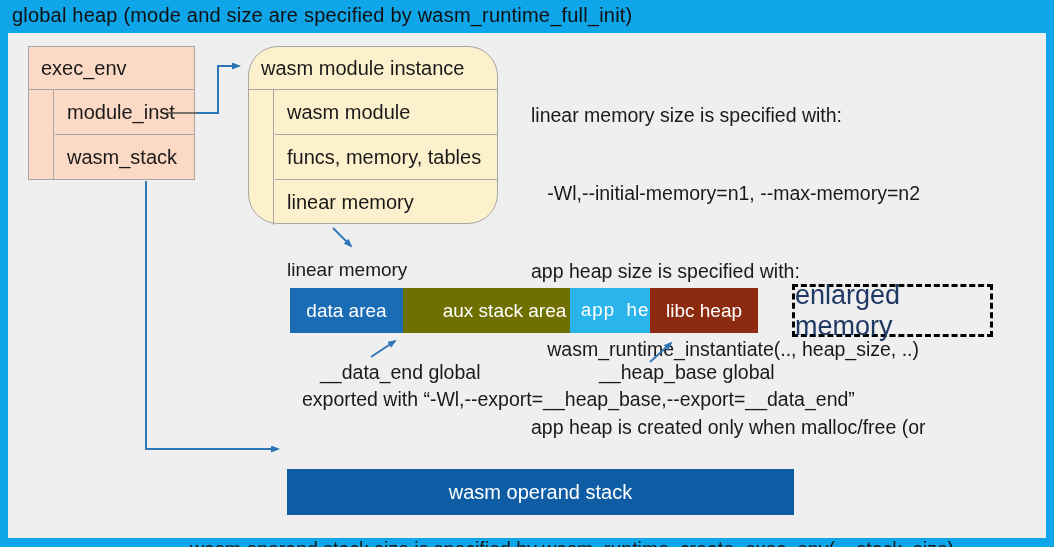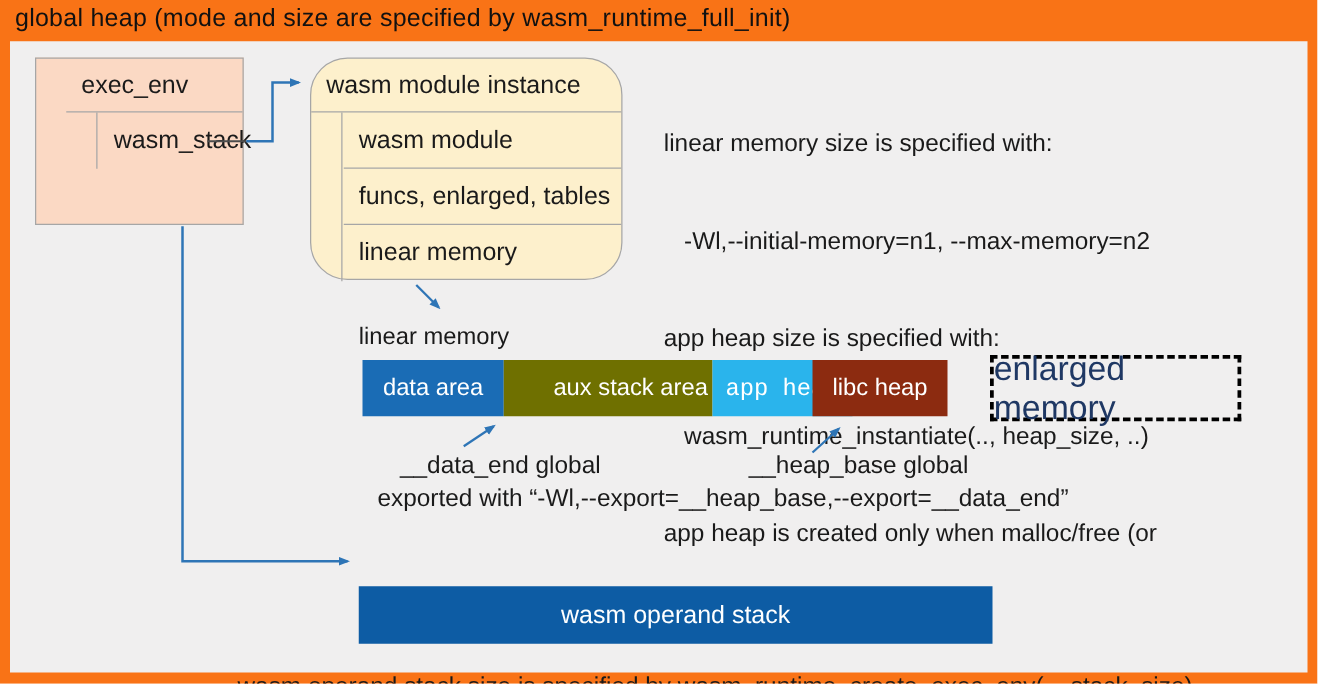--- a/index.html
+++ b/index.html
@@ -1,30 +1,30 @@
 <!DOCTYPE html>
 <html><head>
 <meta charset="utf-8">
 <style>
   * { margin:0; padding:0; box-sizing:border-box; }
   html,body { background:#ffffff; }
   body { font-family:"Liberation Sans", sans-serif; color:#1a1a1a; }
-  .stage { position:relative; width:1054px; height:547px; background:#f97316; overflow:hidden; }
+  .stage { position:relative; width:1054px; height:547px; background:#0ea5e9; overflow:hidden; }
   .title { position:absolute; left:12px; top:4px; font-size:20px; letter-spacing:.2px; color:#111; white-space:pre; }
   .canvas { position:absolute; left:8px; top:33px; width:1038px; height:505px; background:#f0efef; }
 
   
   .sbox { position:absolute; border:1px solid #a6a6a6; font-size:20px; }
   .sbox .hdr { height:43px; line-height:42px; padding-left:12px; border-bottom:1px solid #a6a6a6; white-space:nowrap; }
   .sbox .bd { position:relative; }
   .sbox .strip { position:absolute; left:0; top:0; bottom:0; width:25px; border-right:1px solid #a6a6a6; }
   .sbox .rows { margin-left:26px; }
   .sbox .row { height:45px; line-height:44px; padding-left:12px; border-bottom:1px solid #a6a6a6; white-space:nowrap; }
   .sbox .row:last-child { border-bottom:none; }
-  .exec { left:28px; top:46px; width:167px; height:134px; background:#fbd9c4;padding-left:24px; }
+  .exec { left:28px; top:46px; width:167px; height:134px; background:#fbd9c4; }
   .inst { left:248px; top:46px; width:250px; height:178px; background:#fdf0cc;border-radius:30px; }
 
   
   .notes { position:absolute; left:531px; top:50px; font-size:19.5px; line-height:26px; white-space:pre; }
 
   
   .lm-label { position:absolute; left:287px; top:259px; font-size:19px; }
   .seg { position:absolute; top:288px; height:45px; display:flex; align-items:center; justify-content:center; color:#fff; font-size:19px; white-space:nowrap; }
   .seg0 { left:290px; width:113px; }
   .seg1 { left:403px; width:167px; }
@@ -52,32 +52,33 @@
 
   <div class="title">global heap (mode and size are specified by wasm_runtime_full_init)</div>
 
   <div class="canvas"></div>
 
   <div class="sbox exec">
     <div class="hdr">exec_env</div>
     <div class="bd">
       <div class="strip"></div>
       <div class="rows">
+        <div class="row">module_inst</div>
         <div class="row">wasm_stack</div>
       </div>
     </div>
   </div>
 
   <div class="sbox inst">
     <div class="hdr">wasm module instance</div>
     <div class="bd">
       <div class="strip"></div>
       <div class="rows">
         <div class="row">wasm module</div>
-        <div class="row">funcs, enlarged, tables</div>
+        <div class="row">funcs, memory, tables</div>
         <div class="row">linear memory</div>
       </div>
     </div>
   </div>
 
   <div class="notes">
     <div>linear memory size is specified with:</div>
     <div>   -Wl,--initial-memory=n1, --max-memory=n2</div>
     <div>app heap size is specified with:</div>
     <div>   wasm_runtime_instantiate(.., heap_size, ..)</div>

